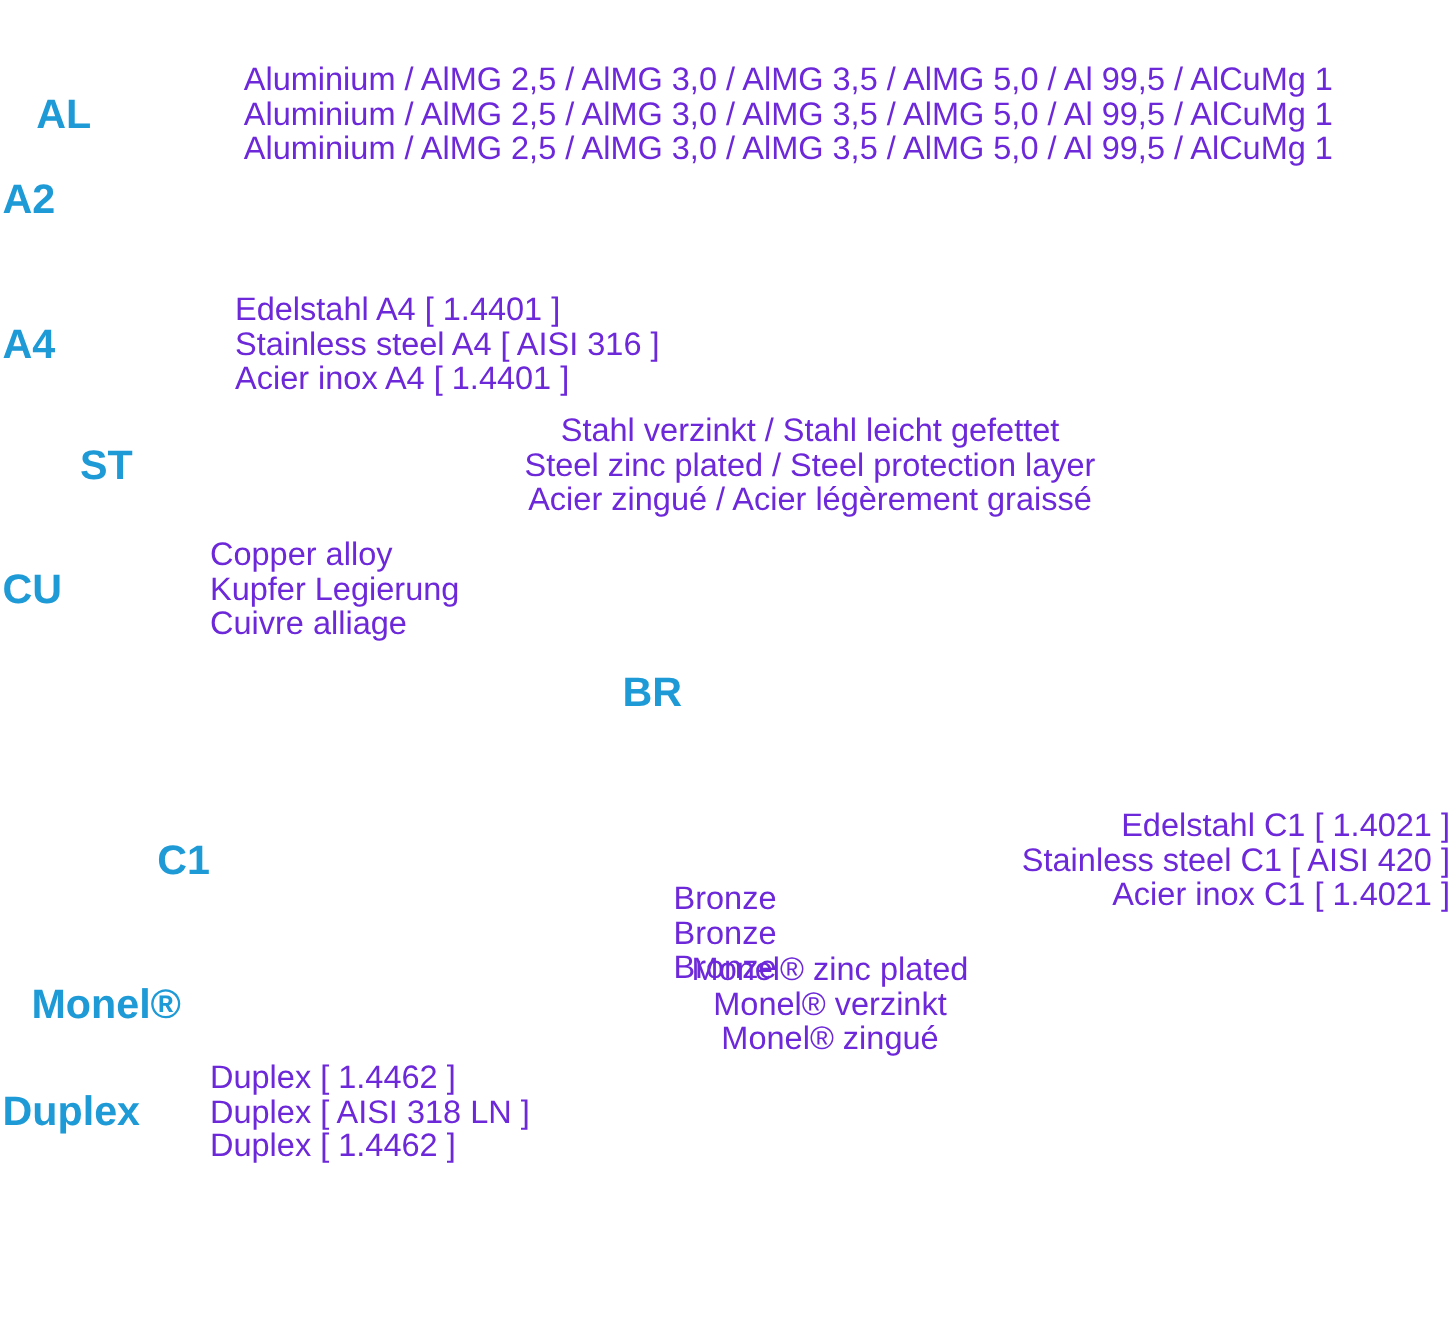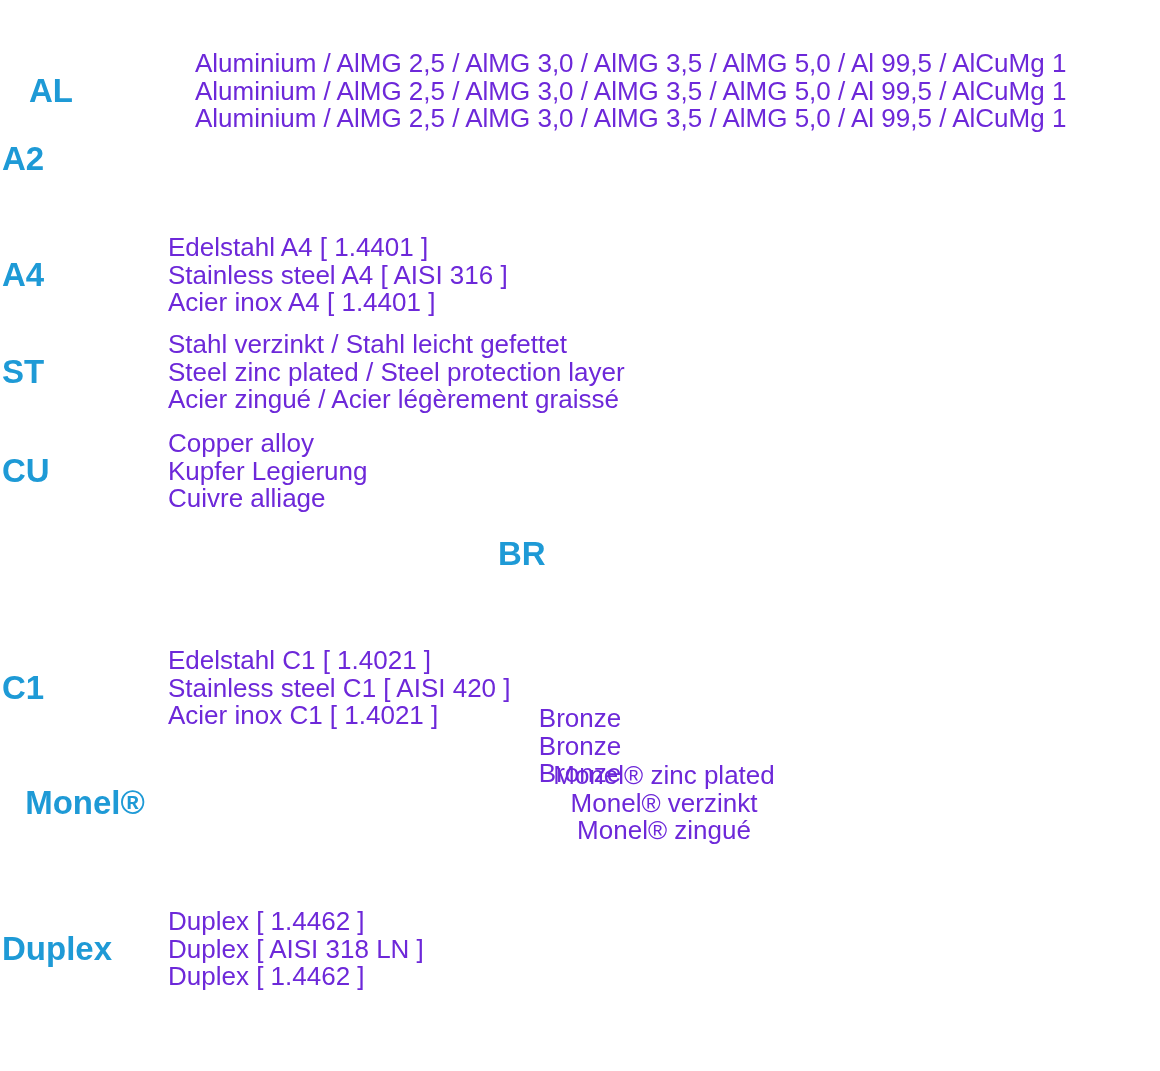--- a/index.html
+++ b/index.html
@@ -62,31 +62,31 @@
         <div class="desc-line">Aluminium / AlMG 2,5 / AlMG 3,0 / AlMG 3,5 / AlMG 5,0 / Al 99,5 / AlCuMg 1</div>
         <div class="desc-line">Aluminium / AlMG 2,5 / AlMG 3,0 / AlMG 3,5 / AlMG 5,0 / Al 99,5 / AlCuMg 1</div>
         <div class="desc-line">Aluminium / AlMG 2,5 / AlMG 3,0 / AlMG 3,5 / AlMG 5,0 / Al 99,5 / AlCuMg 1</div>
       </div>
     </div>
     <div class="row" style="position: absolute; top: 142px; left: 0px; width: 1016px;">
       <div class="code-cell">
         <div class="code">A2</div>
       </div>
     </div>
-    <div class="row" style="position: absolute; top: 234px; left: 0px; width: 1160px;">
+    <div class="row" style="position: absolute; top: 234px; left: 0px; width: 1160px; gap: 20px;">
       <div class="code-cell">
         <div class="code">A4</div>
       </div>
       <div class="desc-cell">
         <div class="desc-line">Edelstahl A4 [ 1.4401 ]</div>
         <div class="desc-line">Stainless steel A4 [ AISI 316 ]</div>
         <div class="desc-line">Acier inox A4 [ 1.4401 ]</div>
       </div>
     </div>
-    <div class="row" style="position: absolute; top: 331px; left: 0px; width: 1128px;">
+    <div class="row" style="position: absolute; top: 331px; left: 0px; width: 1128px; text-align: center;">
       <div class="code-cell">
         <div class="code">ST</div>
       </div>
       <div class="desc-cell">
         <div class="desc-line">Stahl verzinkt / Stahl leicht gefettet</div>
         <div class="desc-line">Steel zinc plated / Steel protection layer</div>
         <div class="desc-line">Acier zingué / Acier légèrement graissé</div>
       </div>
     </div>
     <div class="row" style="position: absolute; top: 430px; left: 0px; width: 1060px;">
@@ -102,41 +102,41 @@
     <div class="row" style="position: absolute; top: 537px; left: 0px; width: 1160px; flex-direction: column;">
       <div class="code-cell">
         <div class="code">BR</div>
       </div>
       <div class="desc-cell">
         <div class="desc-line">Bronze</div>
         <div class="desc-line">Bronze</div>
         <div class="desc-line">Bronze</div>
       </div>
     </div>
-    <div class="row" style="position: absolute; top: 647px; left: 0px; width: 1160px;">
+    <div class="row" style="position: absolute; top: 647px; left: 0px; width: 1160px; text-align: right;">
       <div class="code-cell">
         <div class="code">C1</div>
       </div>
       <div class="desc-cell">
         <div class="desc-line">Edelstahl C1 [ 1.4021 ]</div>
         <div class="desc-line">Stainless steel C1 [ AISI 420 ]</div>
         <div class="desc-line">Acier inox C1 [ 1.4021 ]</div>
       </div>
     </div>
     <div class="row" style="position: absolute; top: 762px; left: 0px; width: 1160px; text-align: center;">
       <div class="code-cell">
         <div class="code">Monel®</div>
       </div>
       <div class="desc-cell">
         <div class="desc-line">Monel® zinc plated</div>
         <div class="desc-line">Monel® verzinkt</div>
         <div class="desc-line">Monel® zingué</div>
       </div>
     </div>
-    <div class="row" style="position: absolute; top: 908px; left: 0px; width: 1160px;">
+    <div class="row" style="position: absolute; top: 848px; left: 0px; width: 1160px;">
       <div class="code-cell">
         <div class="code">Duplex</div>
       </div>
       <div class="desc-cell">
         <div class="desc-line">Duplex [ 1.4462 ]</div>
         <div class="desc-line">Duplex [ AISI 318 LN ]</div>
         <div class="desc-line">Duplex [ 1.4462 ]</div>
       </div>
     </div>
   </div>

